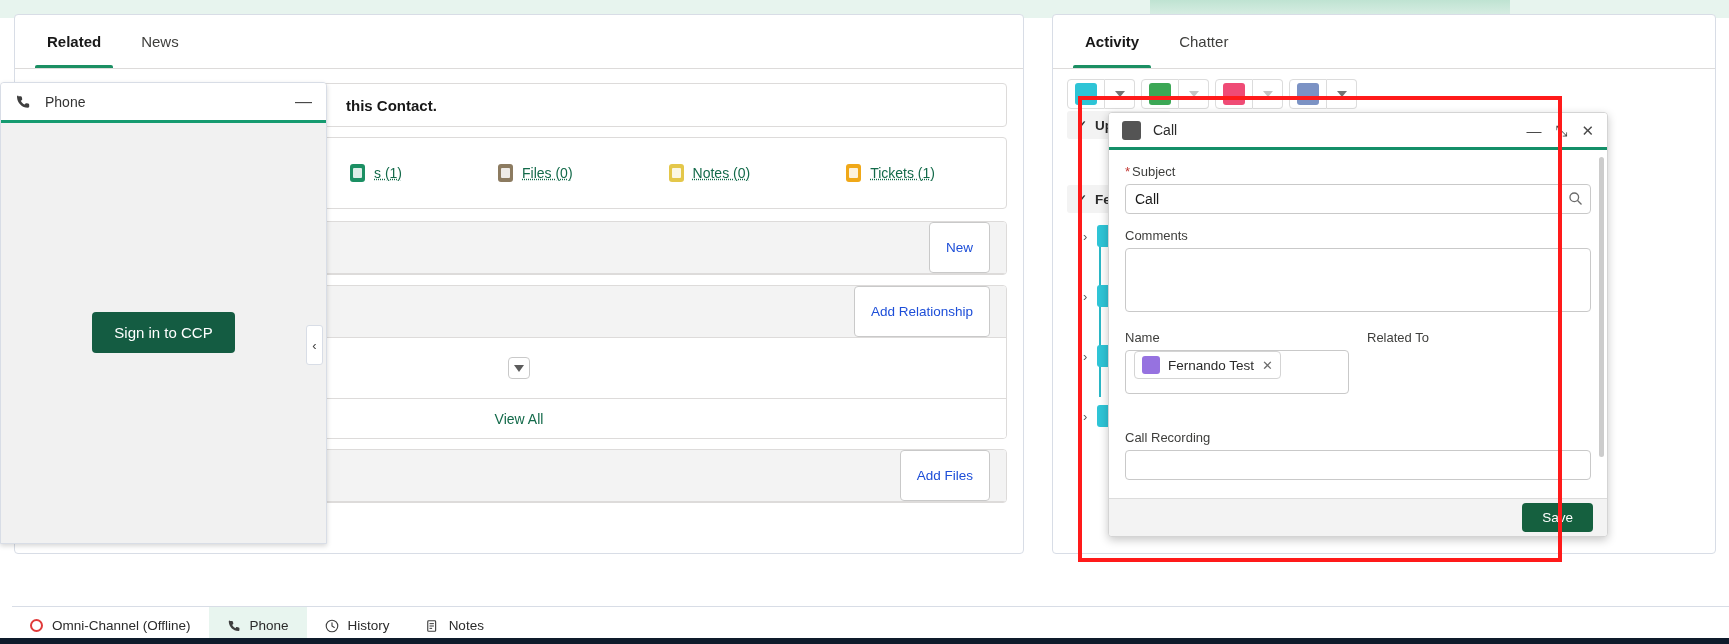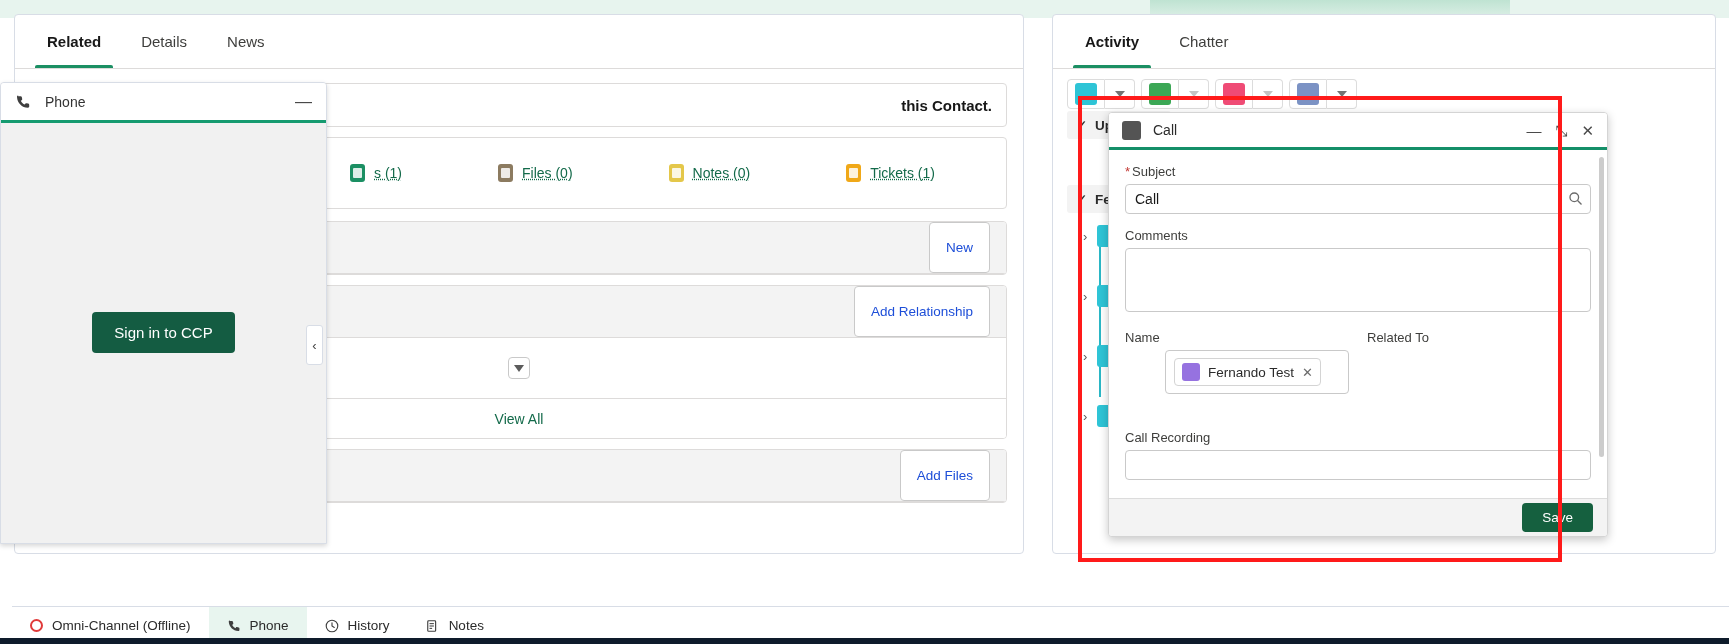--- a/index.html
+++ b/index.html
@@ -199,21 +199,21 @@
   }
   .ta {
     width:100%; height:64px; border:1px solid #c9c9c9; border-radius:4px;
     background:#fff; resize:none; font-family:"Liberation Sans", sans-serif;
     font-size:14px; padding:6px 8px;
   }
   .two-col { display:flex; gap:18px; margin-top:14px; }
   .col { flex:1; }
   .pill-box {
     height:44px; border:1px solid #c9c9c9; border-radius:4px; background:#fff;
-    display:flex; align-items:center; padding:0 8px;margin-left:40px;
+    display:flex; align-items:flex-start; padding:0 8px;
   }
   .pill {
     display:flex; align-items:center; gap:8px; border:1px solid #d4d4d4;
     border-radius:4px; padding:4px 7px; background:#fff;
   }
   .pill-ico {
     width:18px; height:18px; border-radius:3px; background:#9672e0;
     position:relative; display:block;
   }
   .pill-txt { font-size:13.5px; color:#2b2b2b; white-space:nowrap; }
@@ -272,25 +272,24 @@
 <div id="app">
 
   <div class="banner">
     <div class="banner-art"></div>
     <div class="banner-art2"></div>
   </div>
 
   <div class="record-card">
     <div class="tabs">
       <div class="tab active">Related</div>
-      <div class="tab">Details</div>
       <div class="tab">News</div>
     </div>
 
-    <div class="panel-box" style="height:44px;justify-content:flex-end;">
+    <div class="panel-box" style="height:44px;">
       <span class="panel-note" style="margin-left:300px;">this Contact.</span>
     </div>
 
     <div class="quicklinks">
       <div class="ql" style="margin-left:300px;">
         <span class="ql-ico" style="background:#1b8f63;"></span>
         <span class="ql-text">s (1)</span>
       </div>
       <div class="ql">
         <span class="ql-ico" style="background:#8c7b60;"></span>

